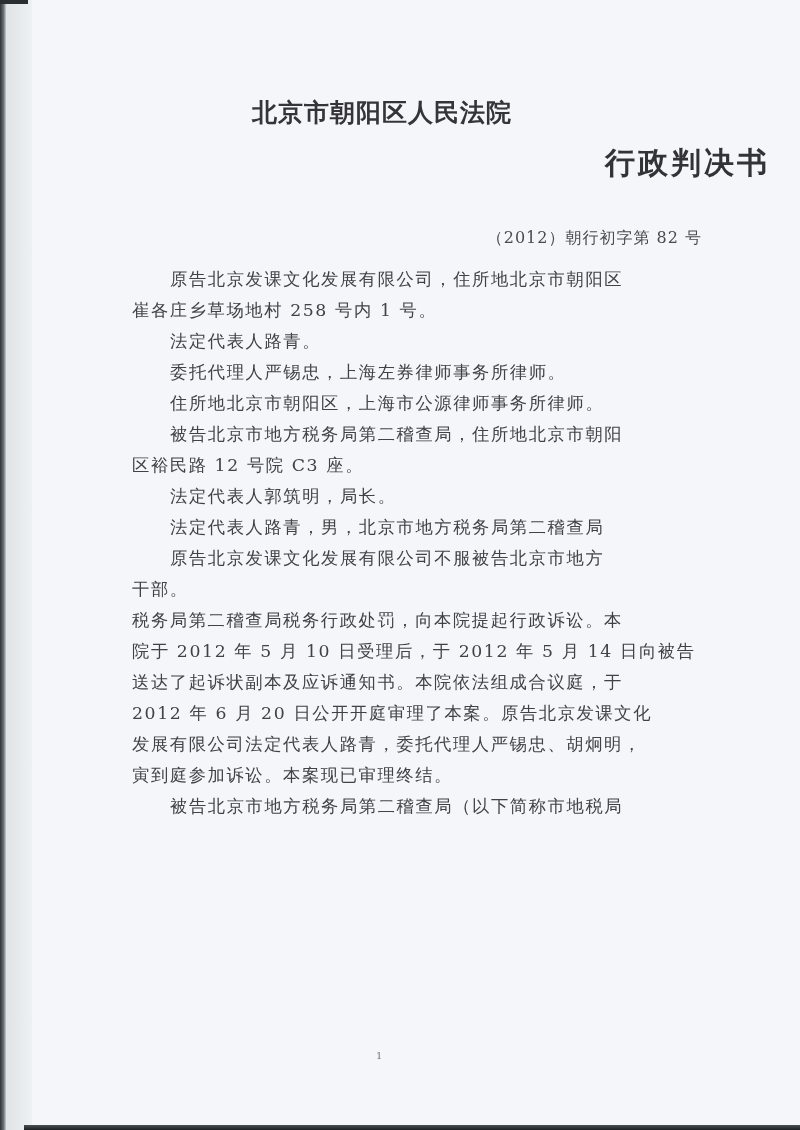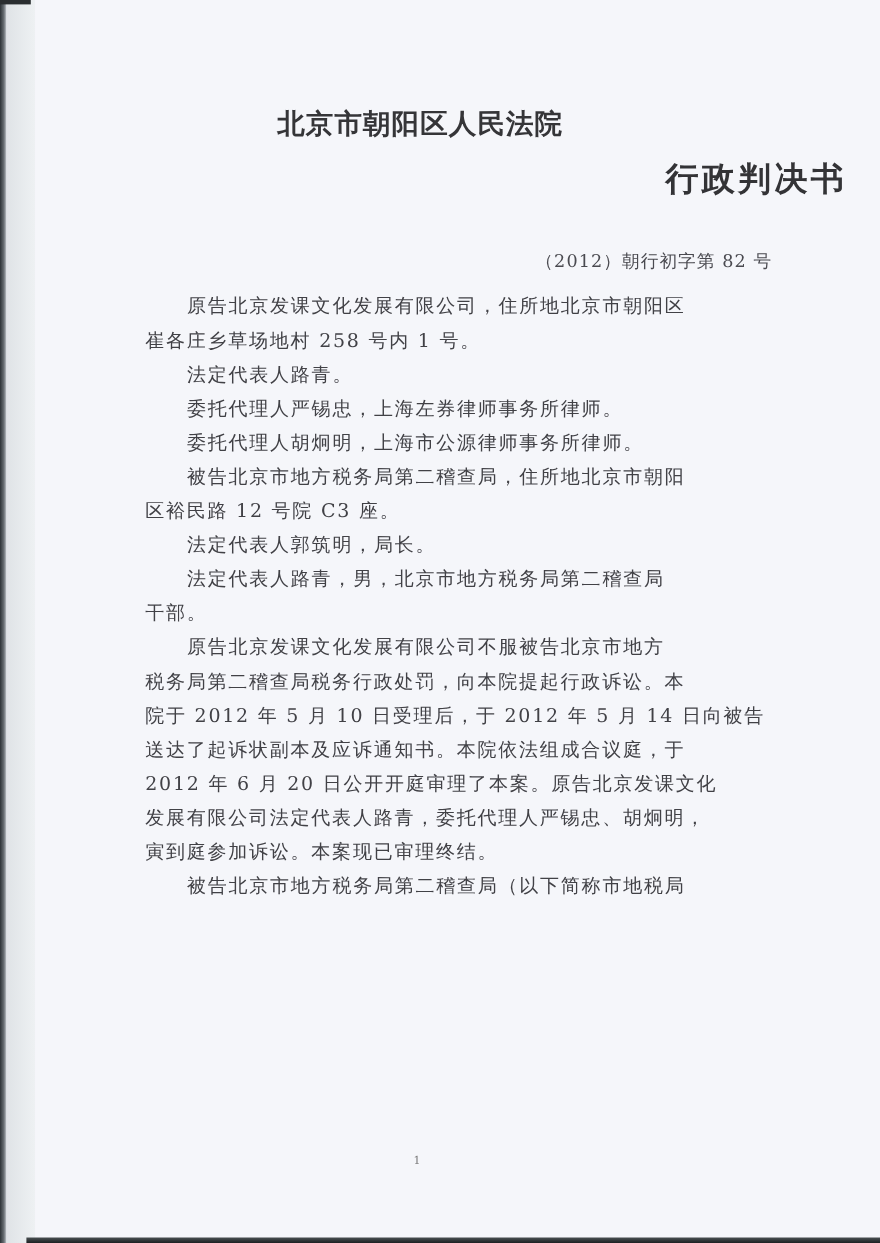--- a/index.html
+++ b/index.html
@@ -116,27 +116,27 @@
   <div class="page">
     <div class="court-title">北京市朝阳区人民法院</div>
     <div class="doc-title">行政判决书</div>
     <div class="case-number">（2012）朝行初字第 82 号</div>
 
     <div class="body-text">
       <span class="line indent">原告北京发课文化发展有限公司，住所地北京市朝阳区</span>
       <span class="line">崔各庄乡草场地村 258 号内 1 号。</span>
       <span class="line indent">法定代表人路青。</span>
       <span class="line indent">委托代理人严锡忠，上海左券律师事务所律师。</span>
-      <span class="line indent">委托代理人胡炯明，上海市公源律师事务所律师。</span>
+      <span class="line indent">住所地北京市朝阳区，上海市公源律师事务所律师。</span>
       <span class="line indent">被告北京市地方税务局第二稽查局，住所地北京市朝阳</span>
       <span class="line">区裕民路 12 号院 C3 座。</span>
       <span class="line indent">法定代表人郭筑明，局长。</span>
       <span class="line indent">法定代表人路青，男，北京市地方税务局第二稽查局</span>
+      <span class="line indent">原告北京发课文化发展有限公司不服被告北京市地方</span>
       <span class="line">干部。</span>
-      <span class="line indent">原告北京发课文化发展有限公司不服被告北京市地方</span>
       <span class="line">税务局第二稽查局税务行政处罚，向本院提起行政诉讼。本</span>
       <span class="line">院于 2012 年 5 月 10 日受理后，于 2012 年 5 月 14 日向被告</span>
       <span class="line">送达了起诉状副本及应诉通知书。本院依法组成合议庭，于</span>
       <span class="line">2012 年 6 月 20 日公开开庭审理了本案。原告北京发课文化</span>
       <span class="line">发展有限公司法定代表人路青，委托代理人严锡忠、胡炯明，</span>
       <span class="line">寅到庭参加诉讼。本案现已审理终结。</span>
       <span class="line indent">被告北京市地方税务局第二稽查局（以下简称市地税局</span>
     </div>
 
     <div class="page-number">1</div>

